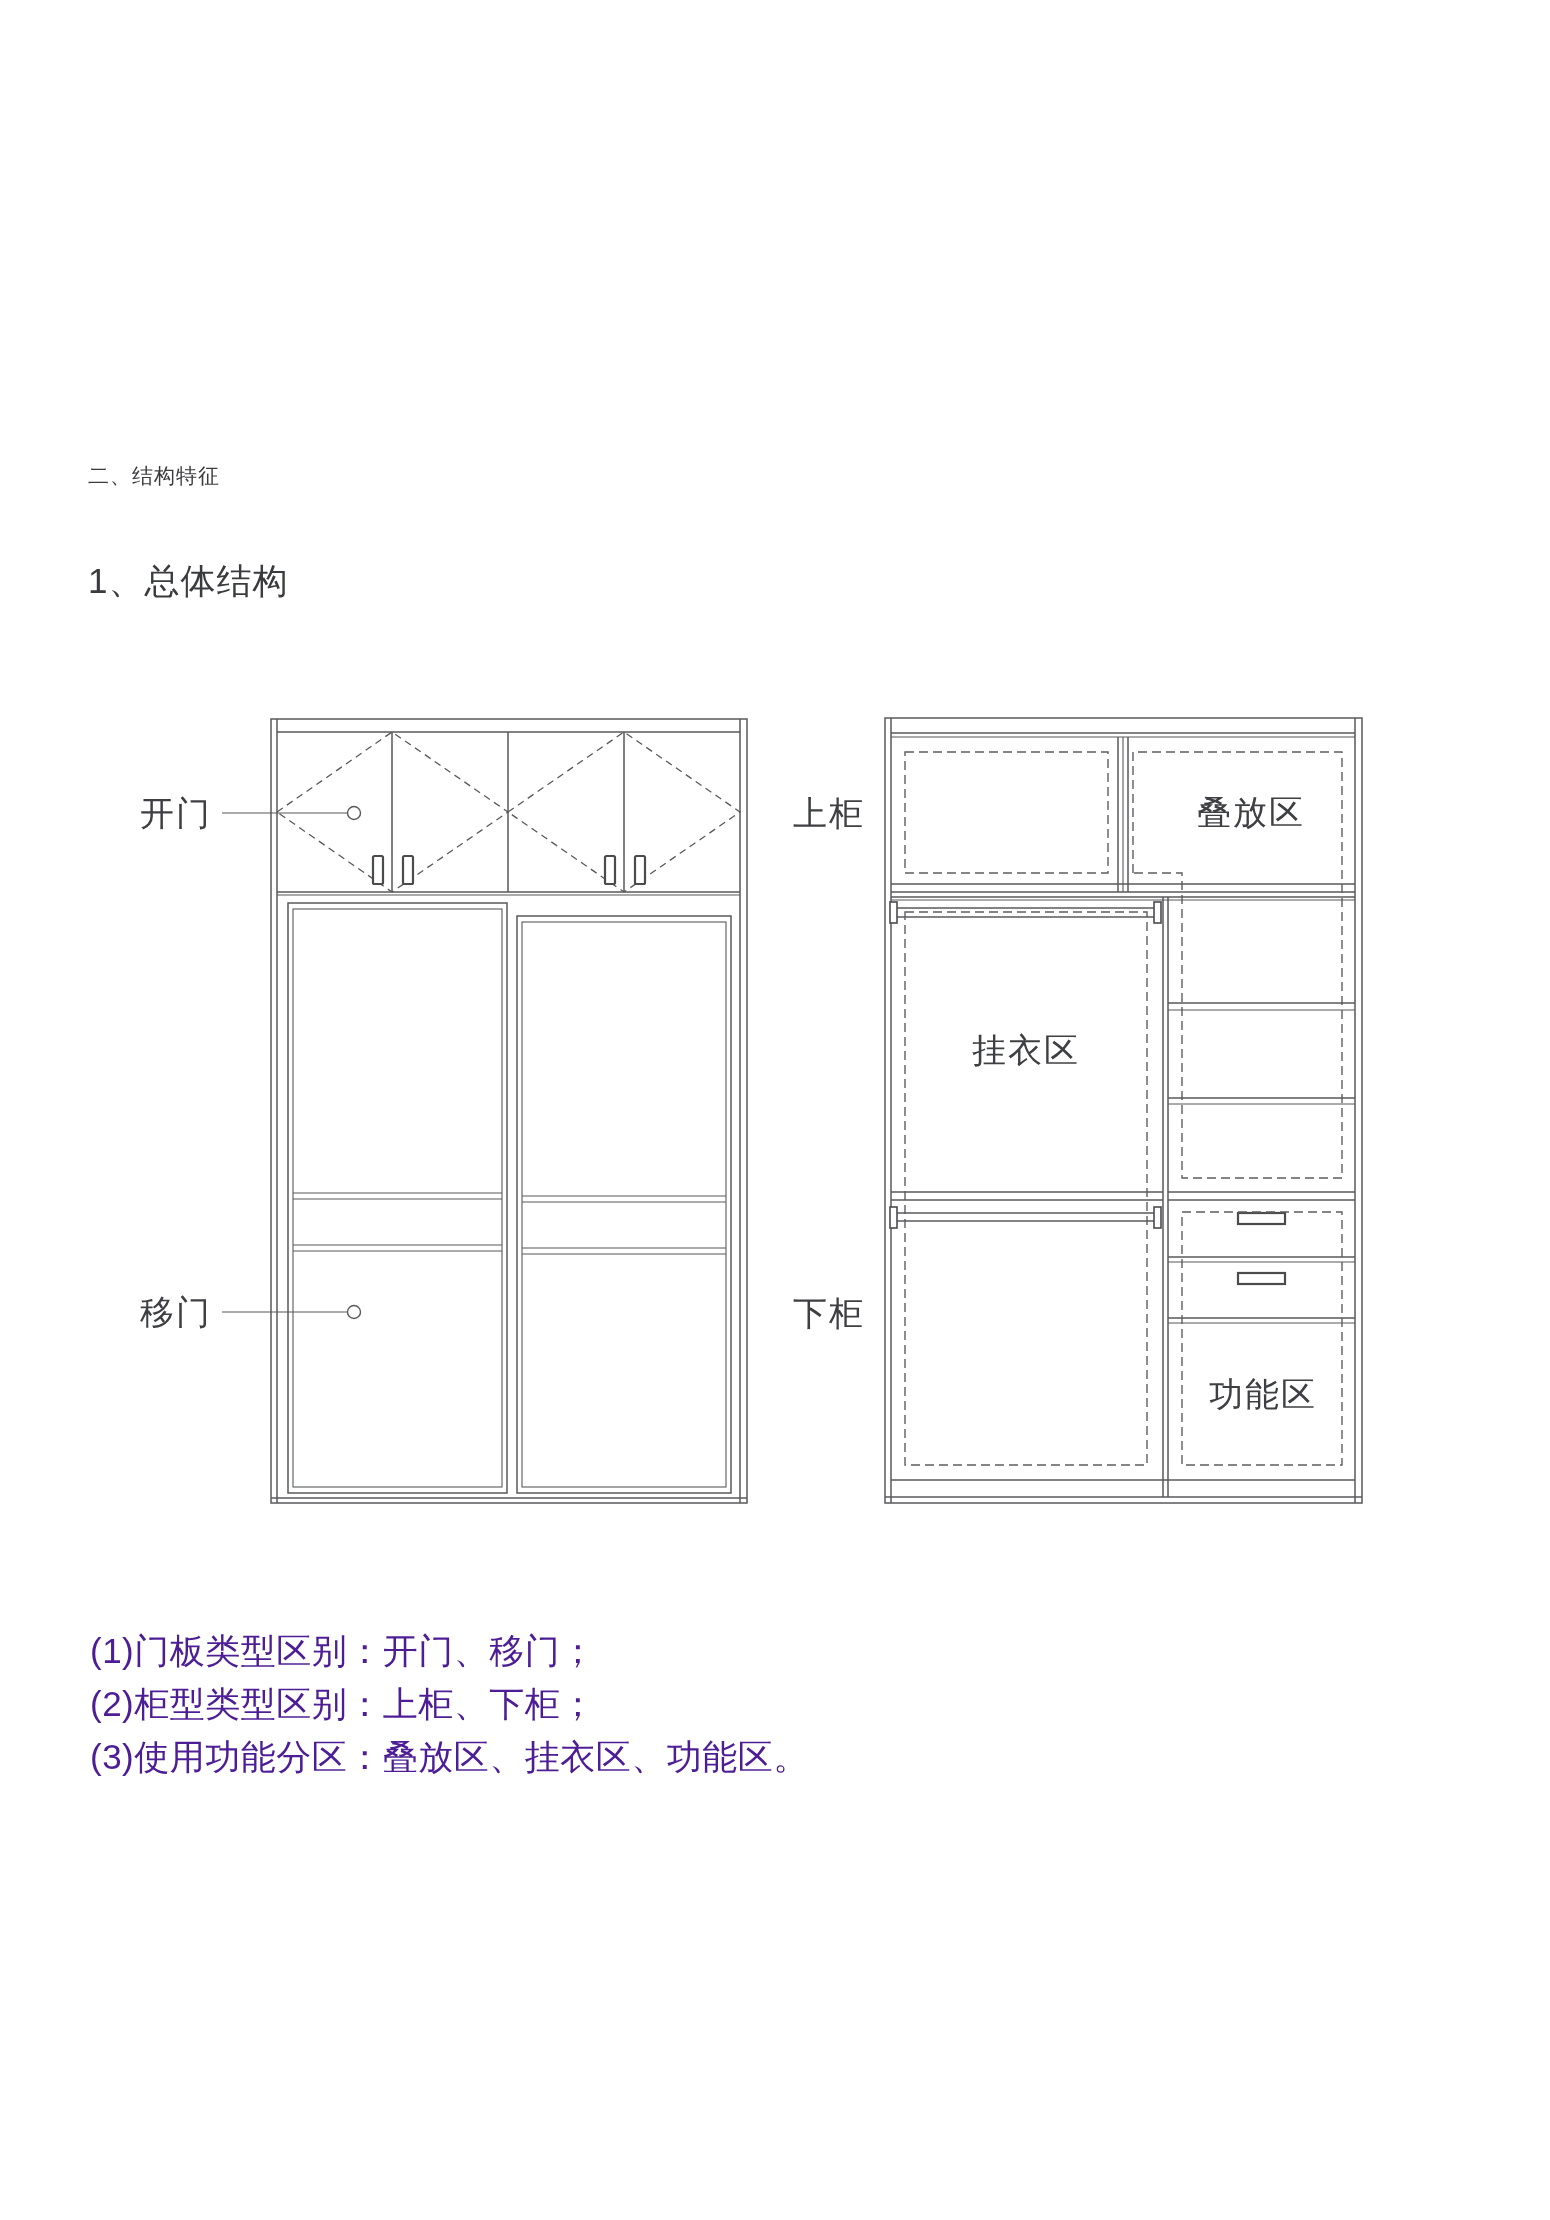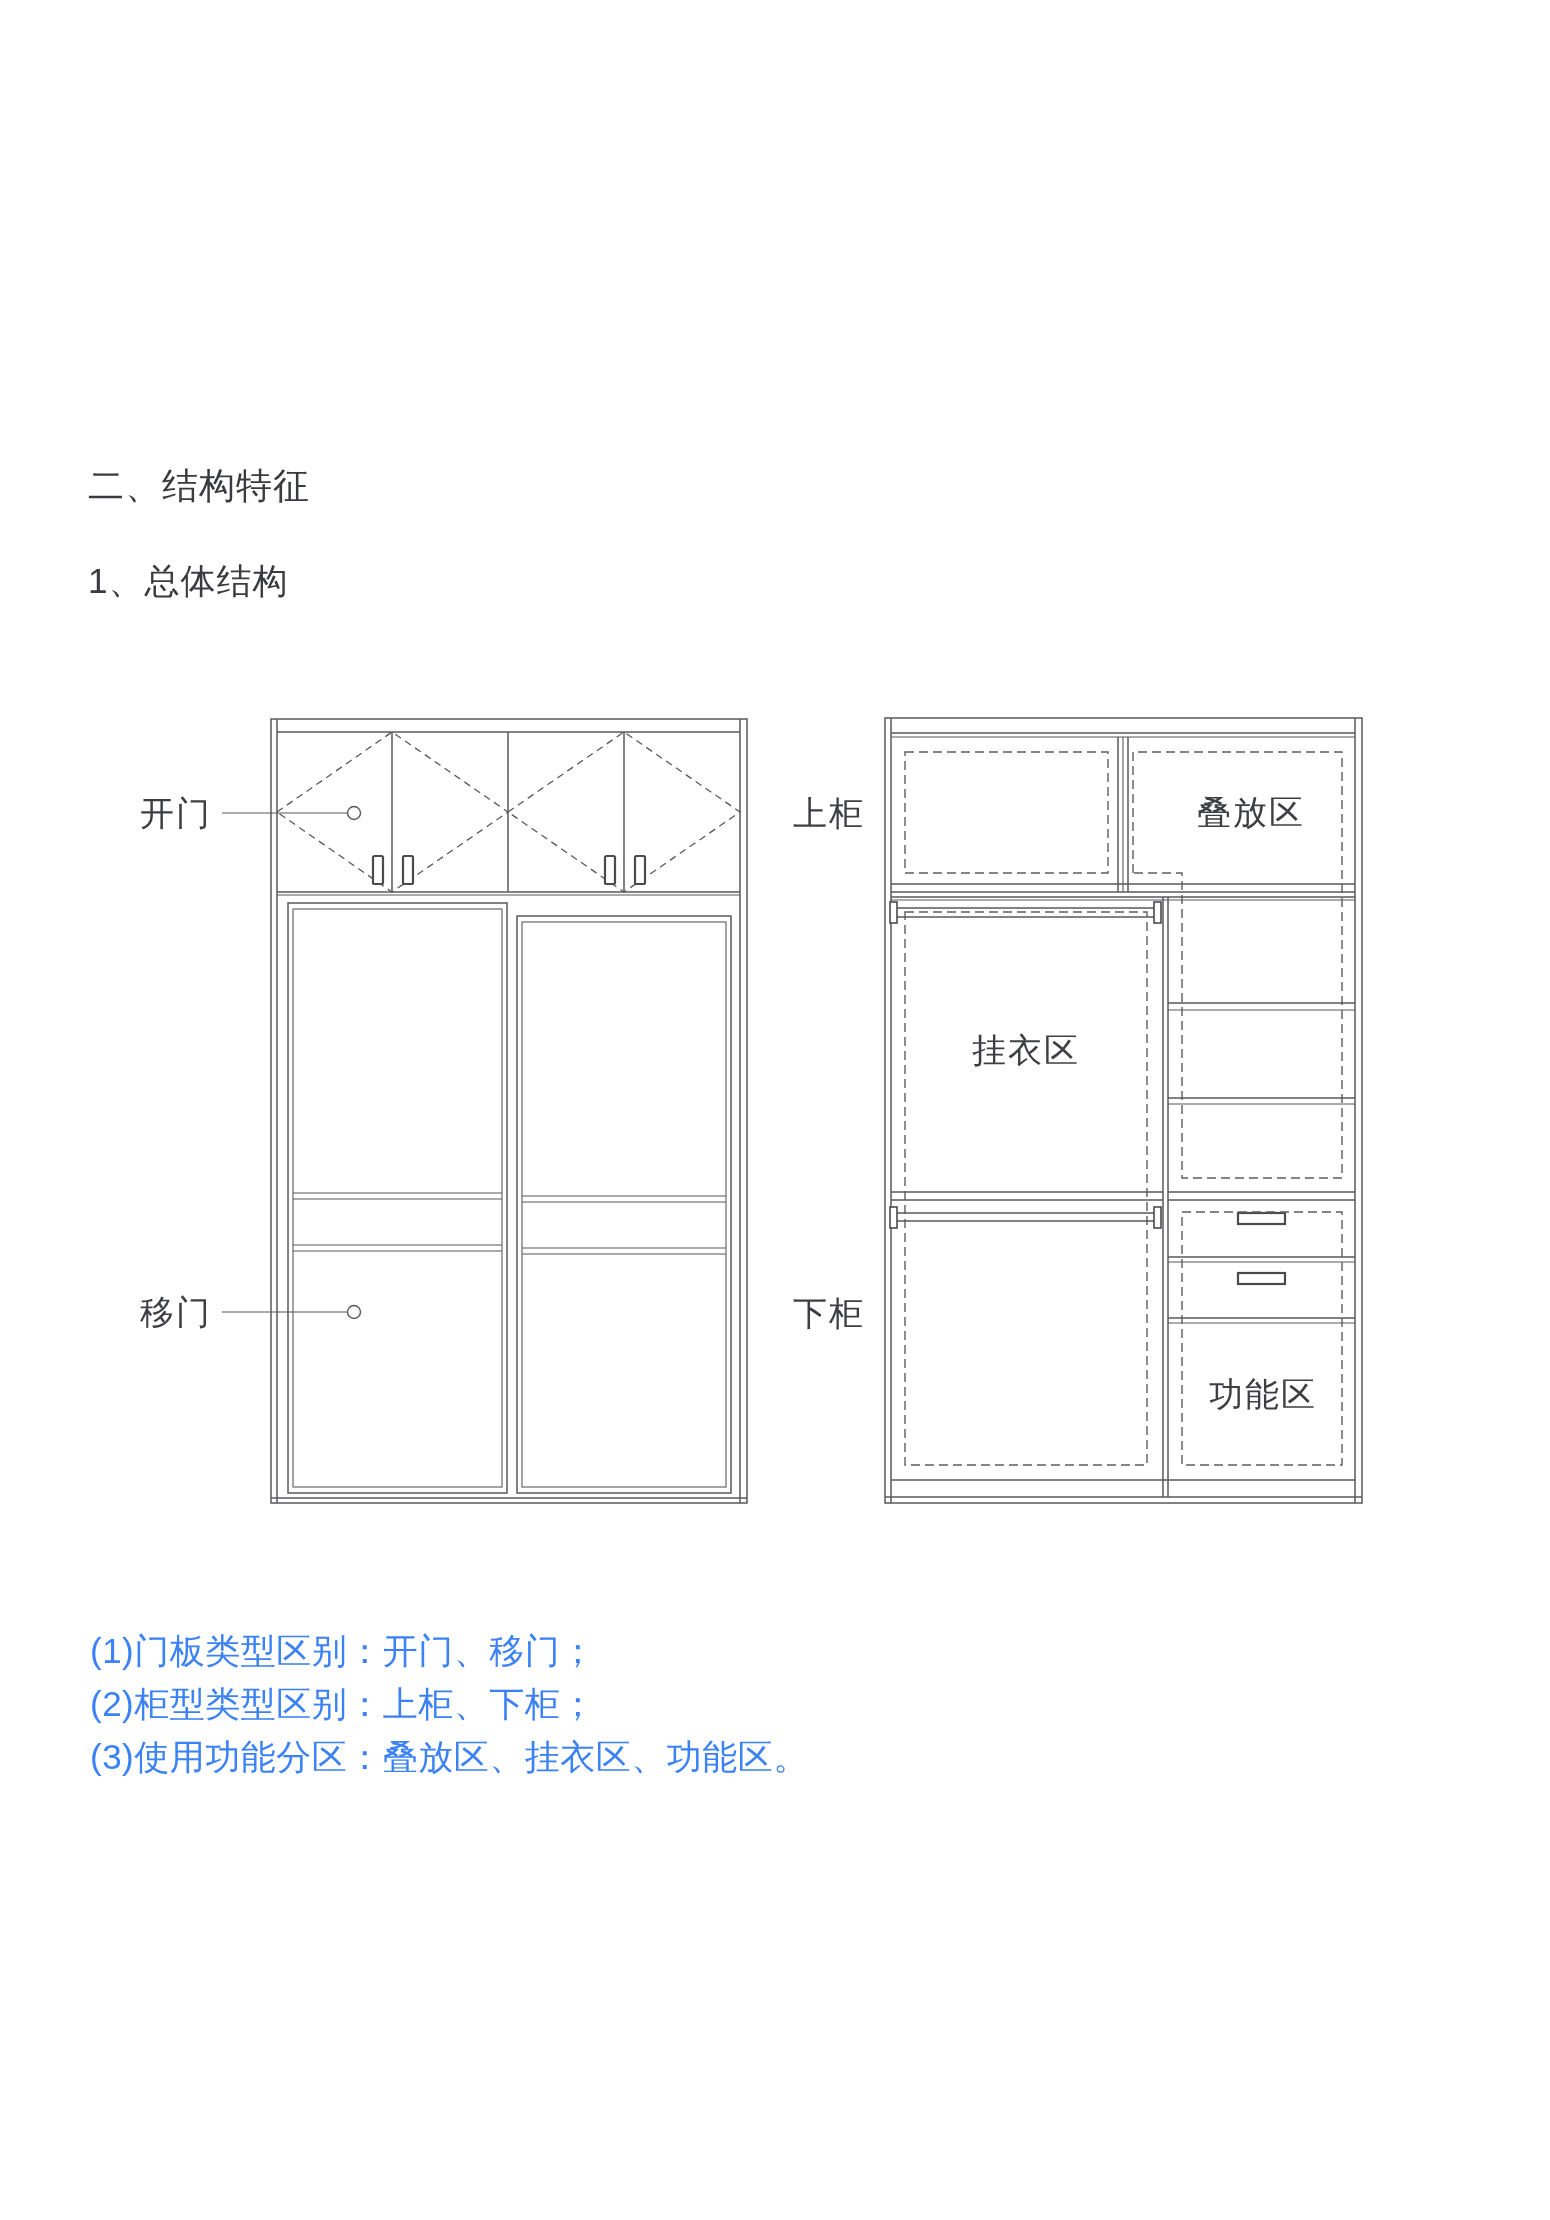--- a/index.html
+++ b/index.html
@@ -3,27 +3,27 @@
 <meta charset="utf-8">
 <style>
   html,body{margin:0;padding:0;}
   body{
     width:1550px;height:2220px;position:relative;background:#ffffff;
     font-family:"Liberation Sans","DejaVu Sans",sans-serif;
     color:#3e3f42;overflow:hidden;
   }
   .abs{position:absolute;}
   .sec-title{
-    left:88px;top:462px;font-size:36px;letter-spacing:1px;color:#3a3b3e;
+    left:88px;top:462px;font-size:21px;letter-spacing:1px;color:#3a3b3e;
   }
   .sub-title{
     left:88px;top:558px;font-size:35px;letter-spacing:1px;color:#3a3b3e;
   }
   .notes{
-    left:90px;top:1624px;font-size:35px;line-height:53px;color:#3b82f6;
+    left:90px;top:1624px;font-size:35px;line-height:53px;color:#4c1d95;
     letter-spacing:0.5px;
   }
   .notes p{margin:0;padding:0;}
   svg.diagram{position:absolute;left:0;top:0;}
   svg .ln{stroke:#58595b;stroke-width:1.5;fill:none;}
   svg .thin{stroke:#58595b;stroke-width:1.1;fill:none;}
   svg .dash{stroke:#5d5e60;stroke-width:1.4;fill:none;stroke-dasharray:9 5;}
   svg .swing{stroke:#58595b;stroke-width:1.3;fill:none;stroke-dasharray:7 5;}
   svg .hardware{stroke:#4a4b4d;stroke-width:2.2;fill:#ffffff;}
   svg .bracket{stroke:#4a4b4d;stroke-width:1.6;fill:#ffffff;}

